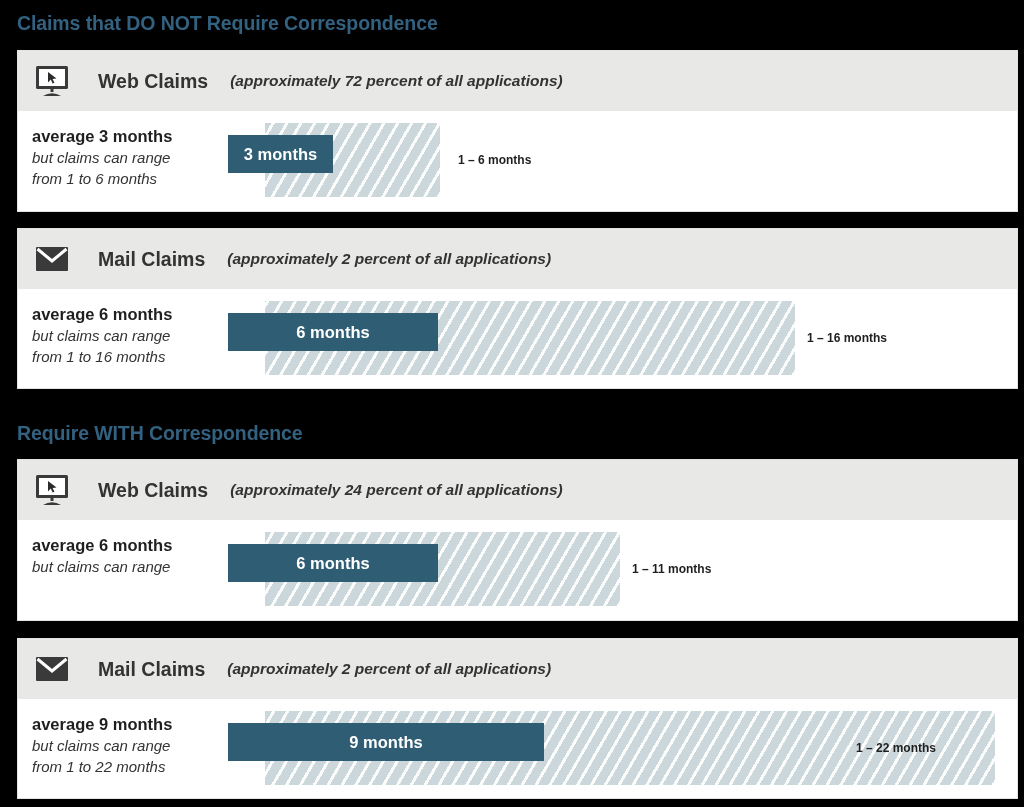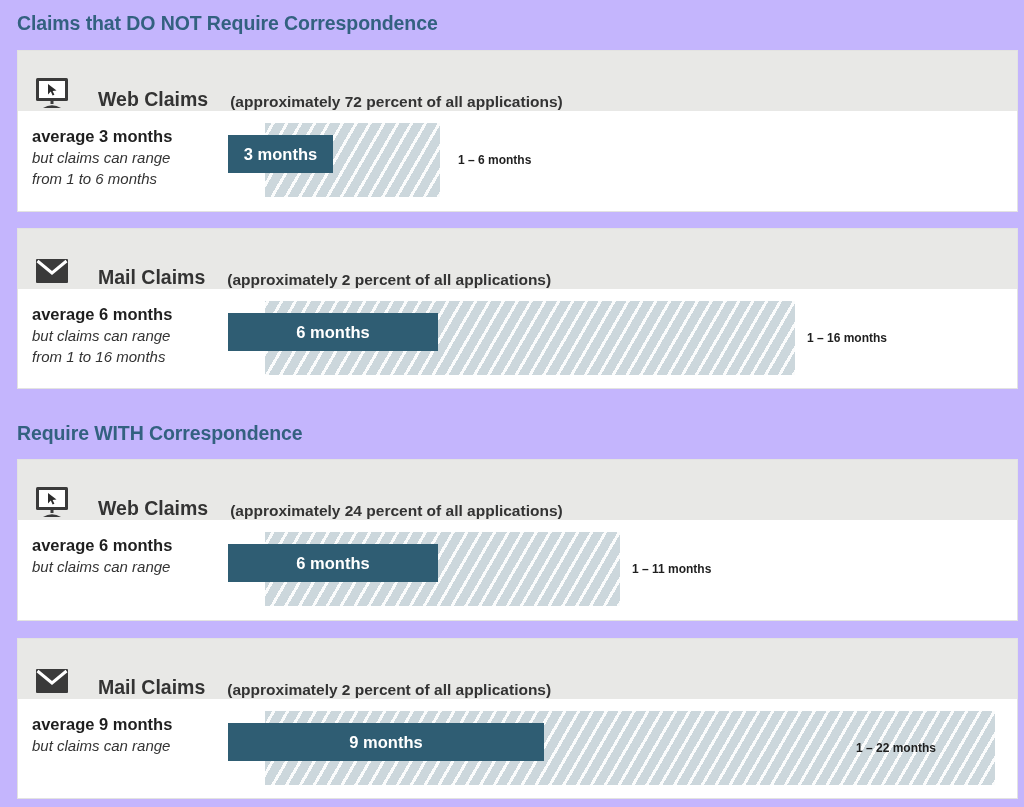--- a/index.html
+++ b/index.html
@@ -12,21 +12,21 @@
     height: 807px;
     overflow: hidden;
     font-family: "Liberation Sans", sans-serif;
     -webkit-font-smoothing: antialiased;
   }
 
   .page {
     position: relative;
     width: 1024px;
     height: 807px;
-    background: #c4b5fd;
+    background: #000000;
   }
 
   
   .section-heading {
     position: absolute;
     left: 17px;
     font-size: 19.5px;
     font-weight: bold;
     color: #336180;
     letter-spacing: -0.1px;
@@ -41,21 +41,21 @@
     background: #ffffff;
     border: 1px solid #e3e3e1;
     box-sizing: border-box;
     overflow: hidden;
   }
 
   .card-header {
     height: 60px;
     background: #e8e8e6;
     display: flex;
-    align-items: flex-end;
+    align-items: center;
     padding-left: 14px;
     box-sizing: border-box;
   }
 
   .icon-box {
     width: 40px;
     height: 36px;
     display: flex;
     align-items: center;
     justify-content: center;
@@ -66,20 +66,21 @@
     font-size: 19.5px;
     font-weight: bold;
     color: #333333;
     margin-left: 26px;
     white-space: nowrap;
   }
 
   .claim-pct {
     font-size: 15.5px;
     font-weight: bold;
+    font-style: italic;
     color: #333333;
     margin-left: 22px;
     white-space: nowrap;
   }
 
   
   .card-body {
     position: relative;
     height: 101px;
     background: #ffffff;
@@ -263,20 +264,21 @@
           <path d="M3.5 4 L18 16 L32.5 4" fill="none" stroke="#ffffff" stroke-width="3"></path>
         </svg>
       </span>
       <span class="claim-type">Mail Claims</span>
       <span class="claim-pct">(approximately 2 percent of all applications)</span>
     </div>
     <div class="card-body">
       <div class="avg-block">
         <div class="avg-main">average 9 months</div>
         <div class="avg-sub">but claims can range</div>
+        <div class="avg-sub">from 1 to 22 months</div>
       </div>
       <div class="bar-layer">
         <div class="range-bar" style="left:247px; width:730px;"></div>
         <div class="avg-bar" style="left:210px; width:316px;">
           <span class="avg-bar-label">9 months</span>
         </div>
         <div class="range-label" style="left:838px;">1 – 22 months</div>
       </div>
     </div>
   </div>

